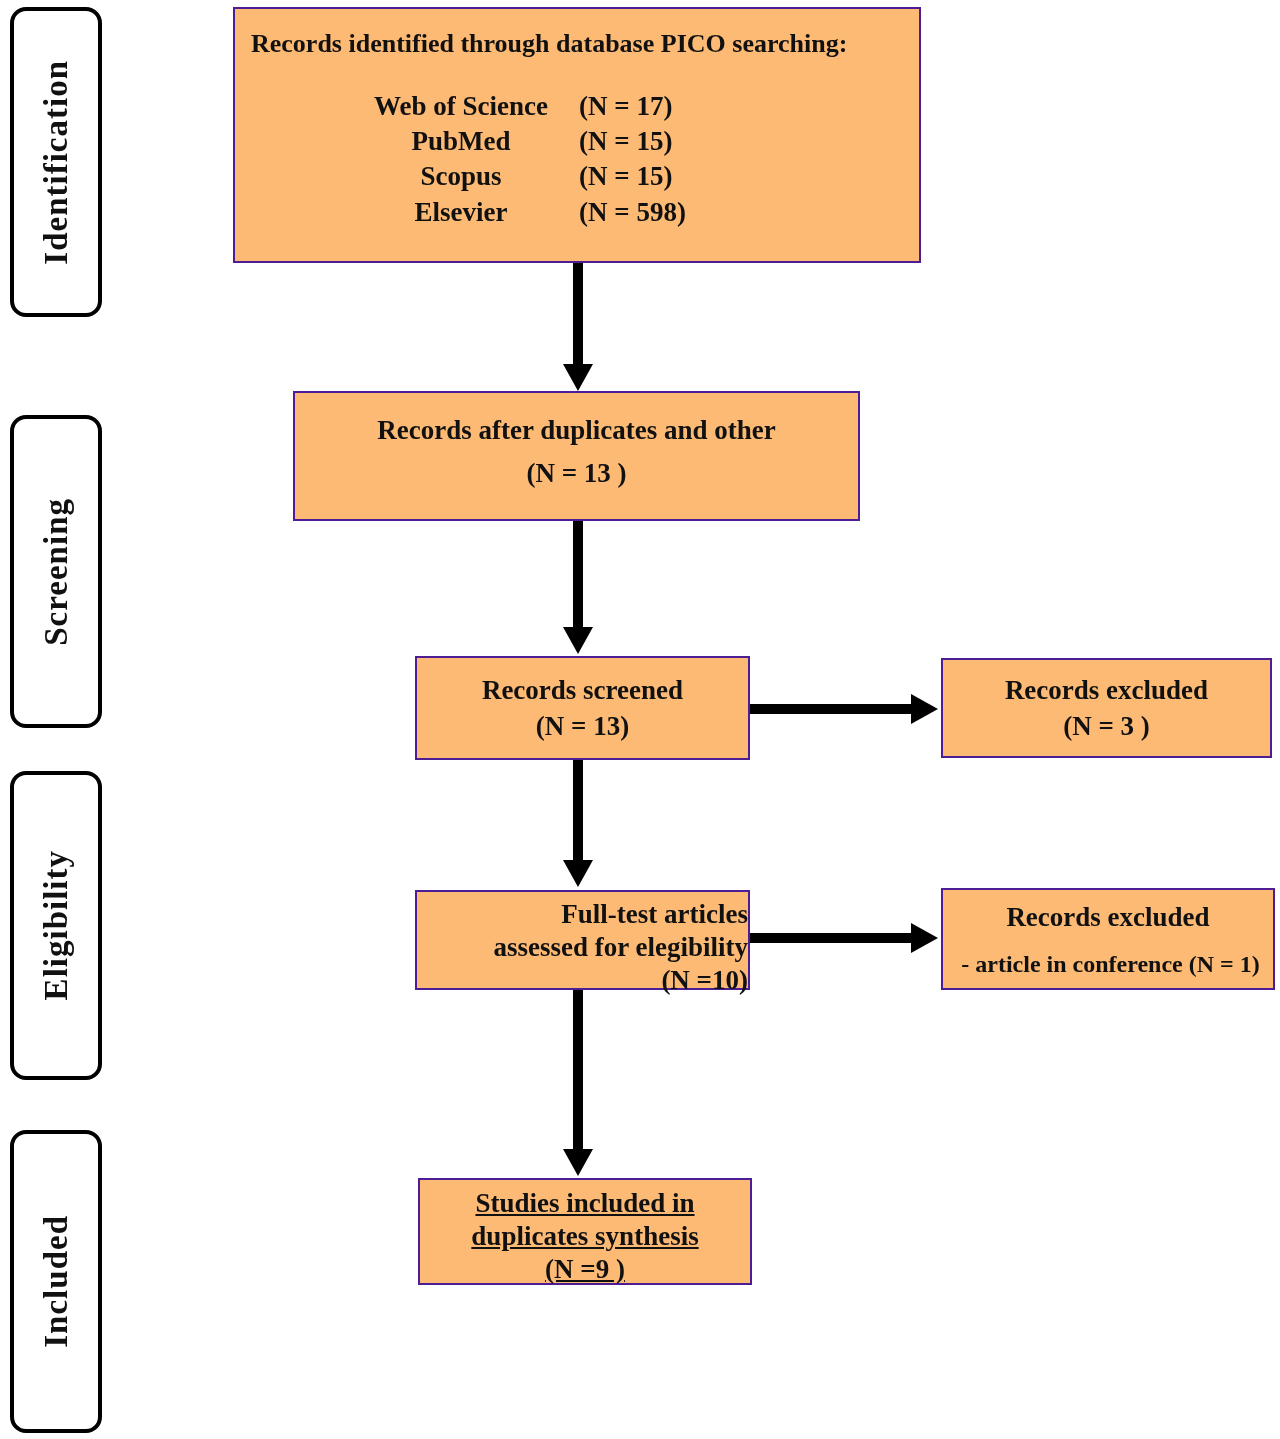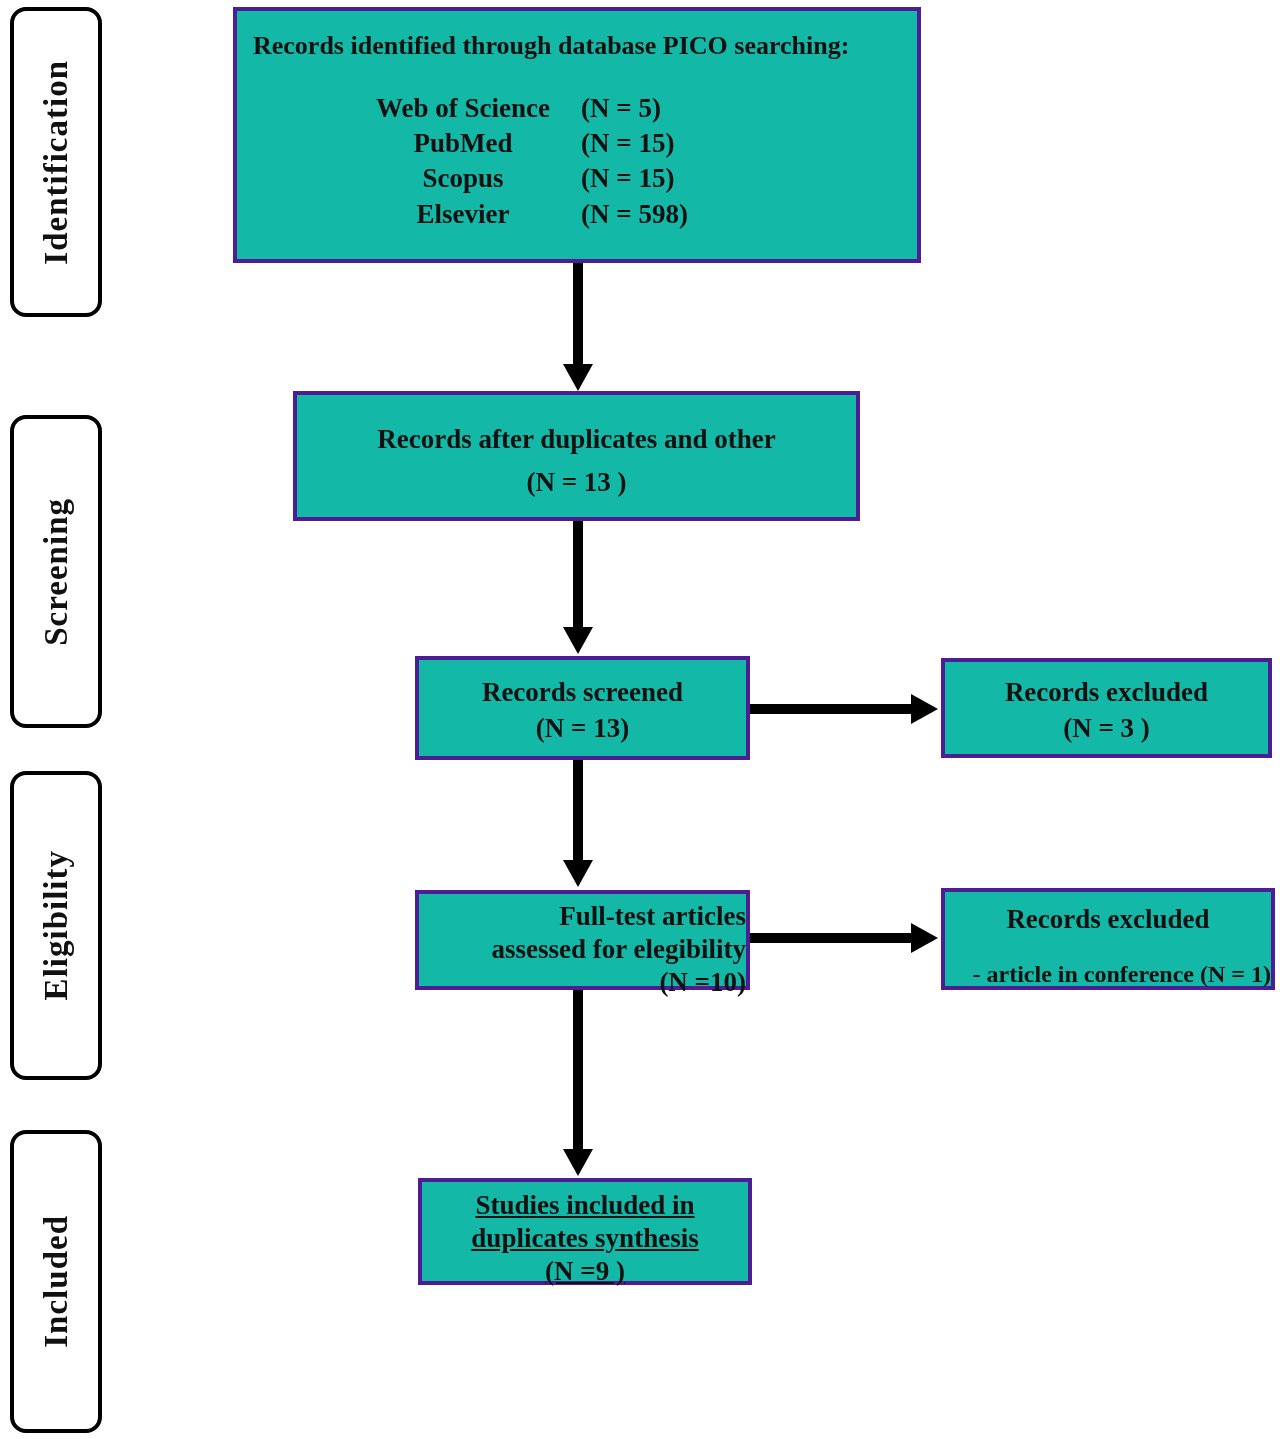--- a/index.html
+++ b/index.html
@@ -35,22 +35,22 @@
     transform: rotate(180deg);
     font-size: 33px;
     font-weight: bold;
     letter-spacing: 1px;
     white-space: nowrap;
   }
 
   
   .box {
     position: absolute;
-    border: 4px solid #4c1d95;
-    background: #14b8a6;
+    border: 2px solid #4c1d95;
+    background: #fdba74;
     box-sizing: border-box;
     text-align: center;
   }
   .line { white-space: nowrap; }
 
   #box-identified {
     left: 233px; top: 7px; width: 688px; height: 256px;
     text-align: left;
     padding: 20px 16px 0 16px;
   }
@@ -63,21 +63,21 @@
     border-collapse: collapse;
     font-size: 27px;
     line-height: 1.23;
   }
   .src-name  { text-align: center; width: 190px; padding-left: 115px; }
   .src-count { text-align: left;  padding-left: 22px; white-space: nowrap; }
 
   #box-dedup {
     left: 293px; top: 391px; width: 567px; height: 130px;
     font-size: 27px; line-height: 1.3;
-    padding-top: 27px;
+    padding-top: 20px;
   }
   #box-dedup .count { margin-top: 8px; }
 
   #box-screened {
     left: 415px; top: 656px; width: 335px; height: 104px;
     font-size: 27px; line-height: 1.35;
     padding-top: 14px;
   }
   #box-excluded-1 {
     left: 941px; top: 658px; width: 331px; height: 100px;
@@ -90,23 +90,23 @@
     padding-top: 6px;
     text-align: right;
   }
   #box-excluded-2 {
     left: 941px; top: 888px; width: 334px; height: 102px;
     font-size: 27px; line-height: 1.3;
     padding-top: 10px;
   }
   #box-excluded-2 .reason {
     font-size: 24px;
-    text-align: right;
+    text-align: center;
     padding-left: 5px;
-    margin-top: 22px;
+    margin-top: 14px;
   }
   #box-included {
     left: 418px; top: 1178px; width: 334px; height: 107px;
     font-size: 27px; line-height: 1.22;
     padding-top: 7px;
     text-decoration: underline;
   }
 
   
   .arrow { position: absolute; }
@@ -154,21 +154,21 @@
   <div class="stage" style="top:1130px; height:303px;">
     <span class="stage-text">Included</span>
   </div>
 
   <div class="box" id="box-identified">
     <div class="b1-header">Records identified through database PICO searching:</div>
     <table class="sources">
       <tbody>
         <tr>
           <td class="src-name">Web of Science</td>
-          <td class="src-count">(N = 5)</td>
+          <td class="src-count">(N = 17)</td>
         </tr>
         <tr>
           <td class="src-name">PubMed</td>
           <td class="src-count">(N = 15)</td>
         </tr>
         <tr>
           <td class="src-name">Scopus</td>
           <td class="src-count">(N = 15)</td>
         </tr>
         <tr>

